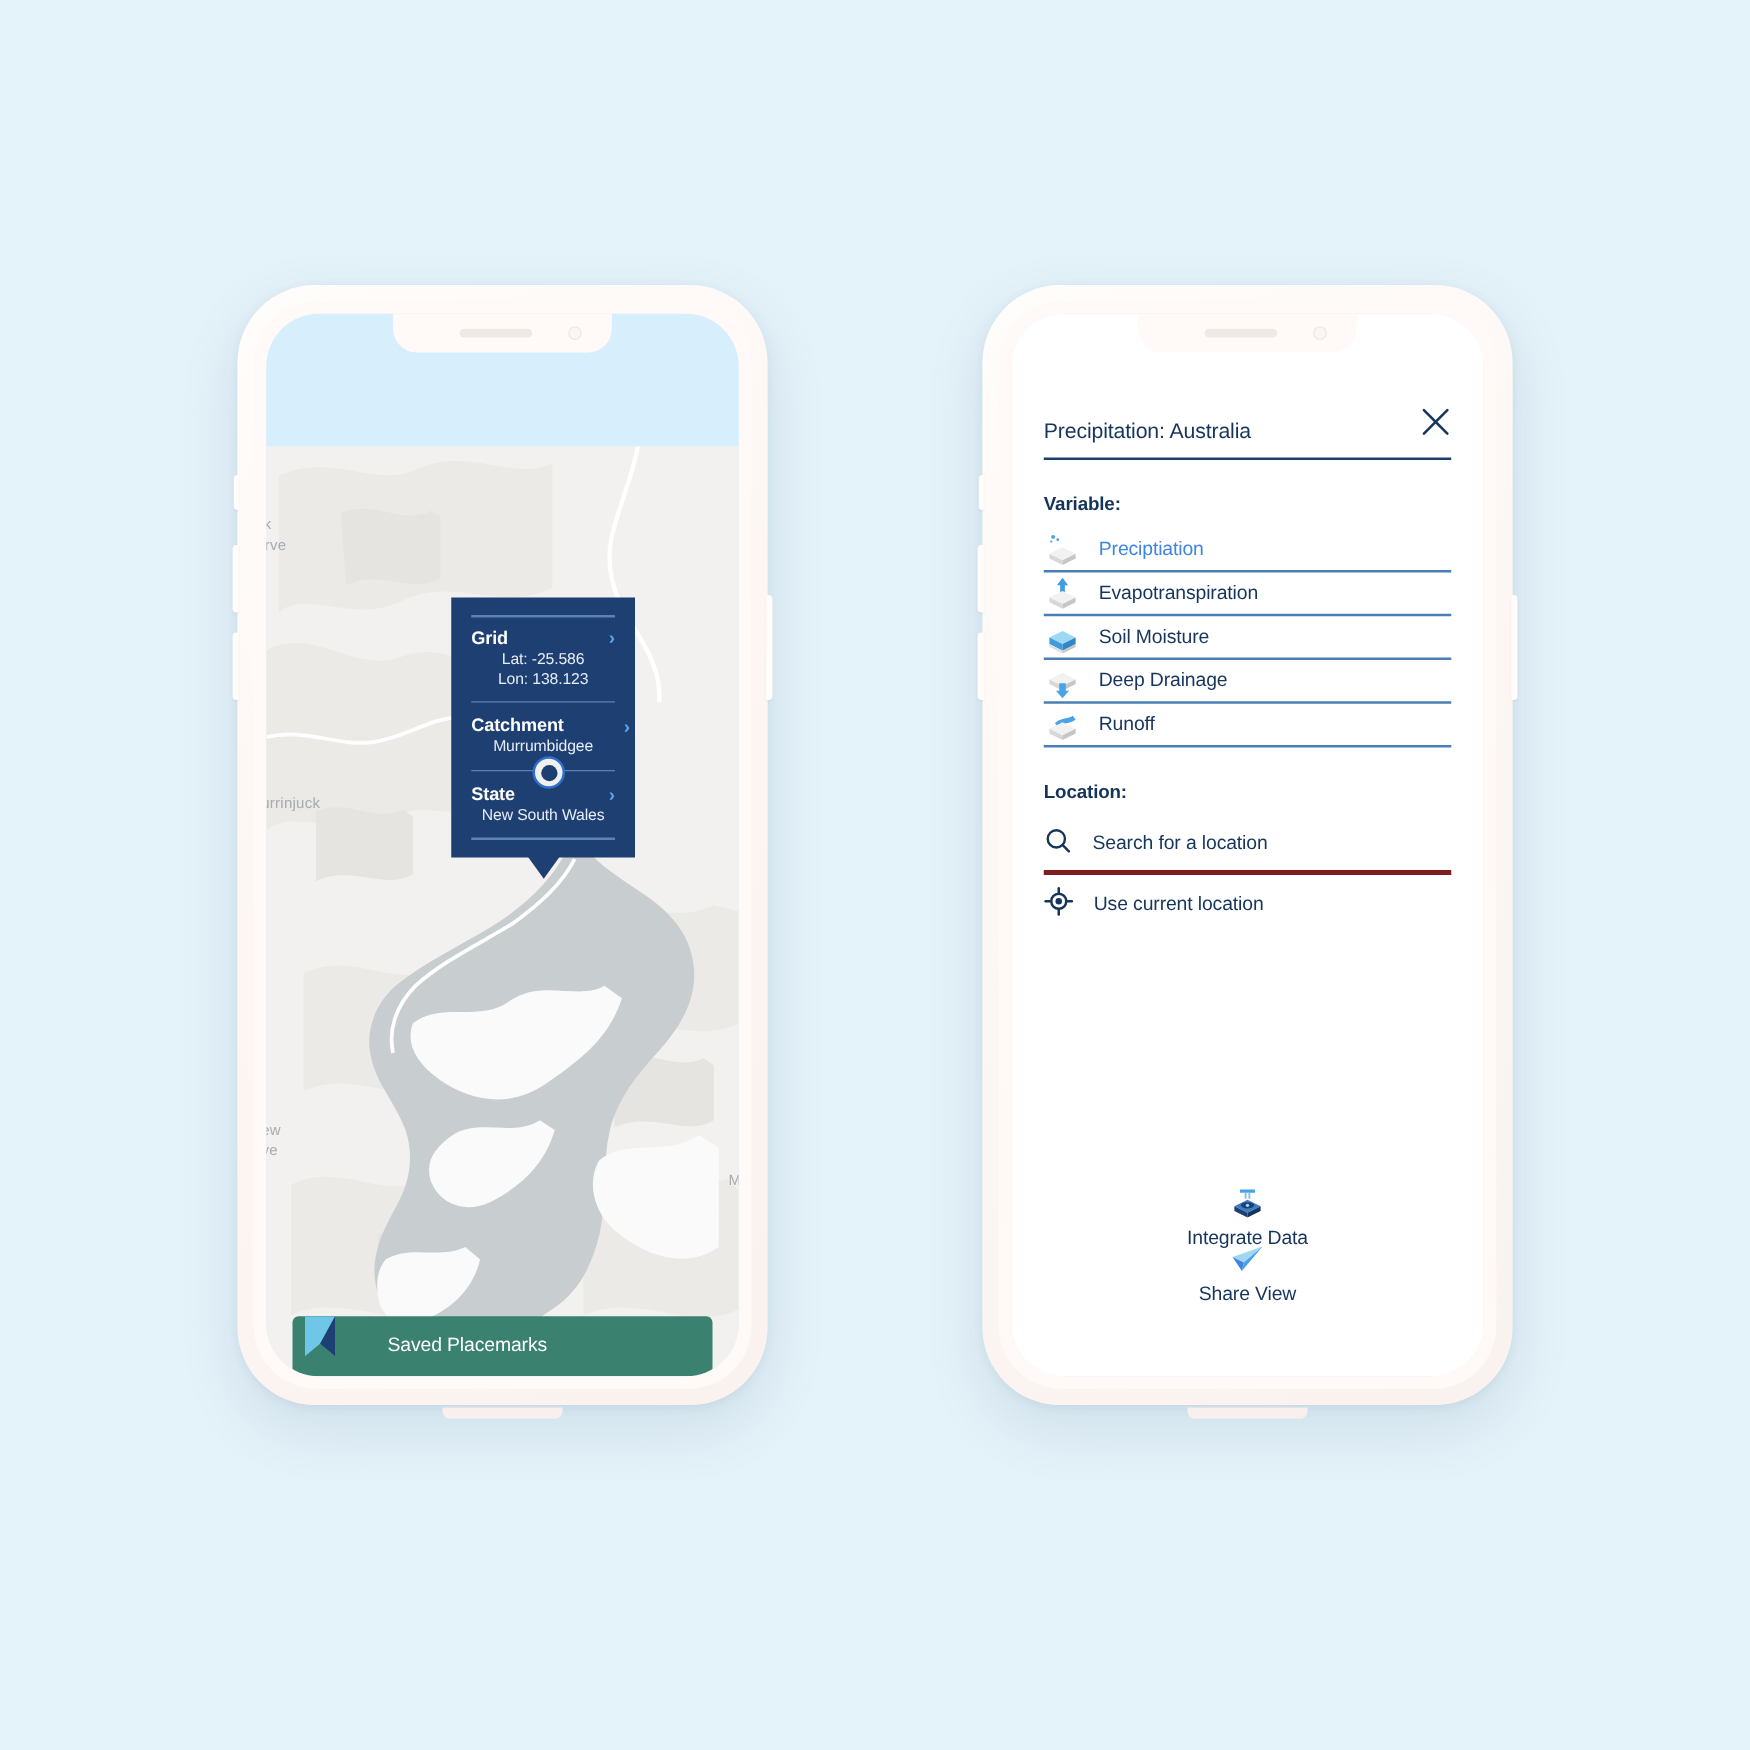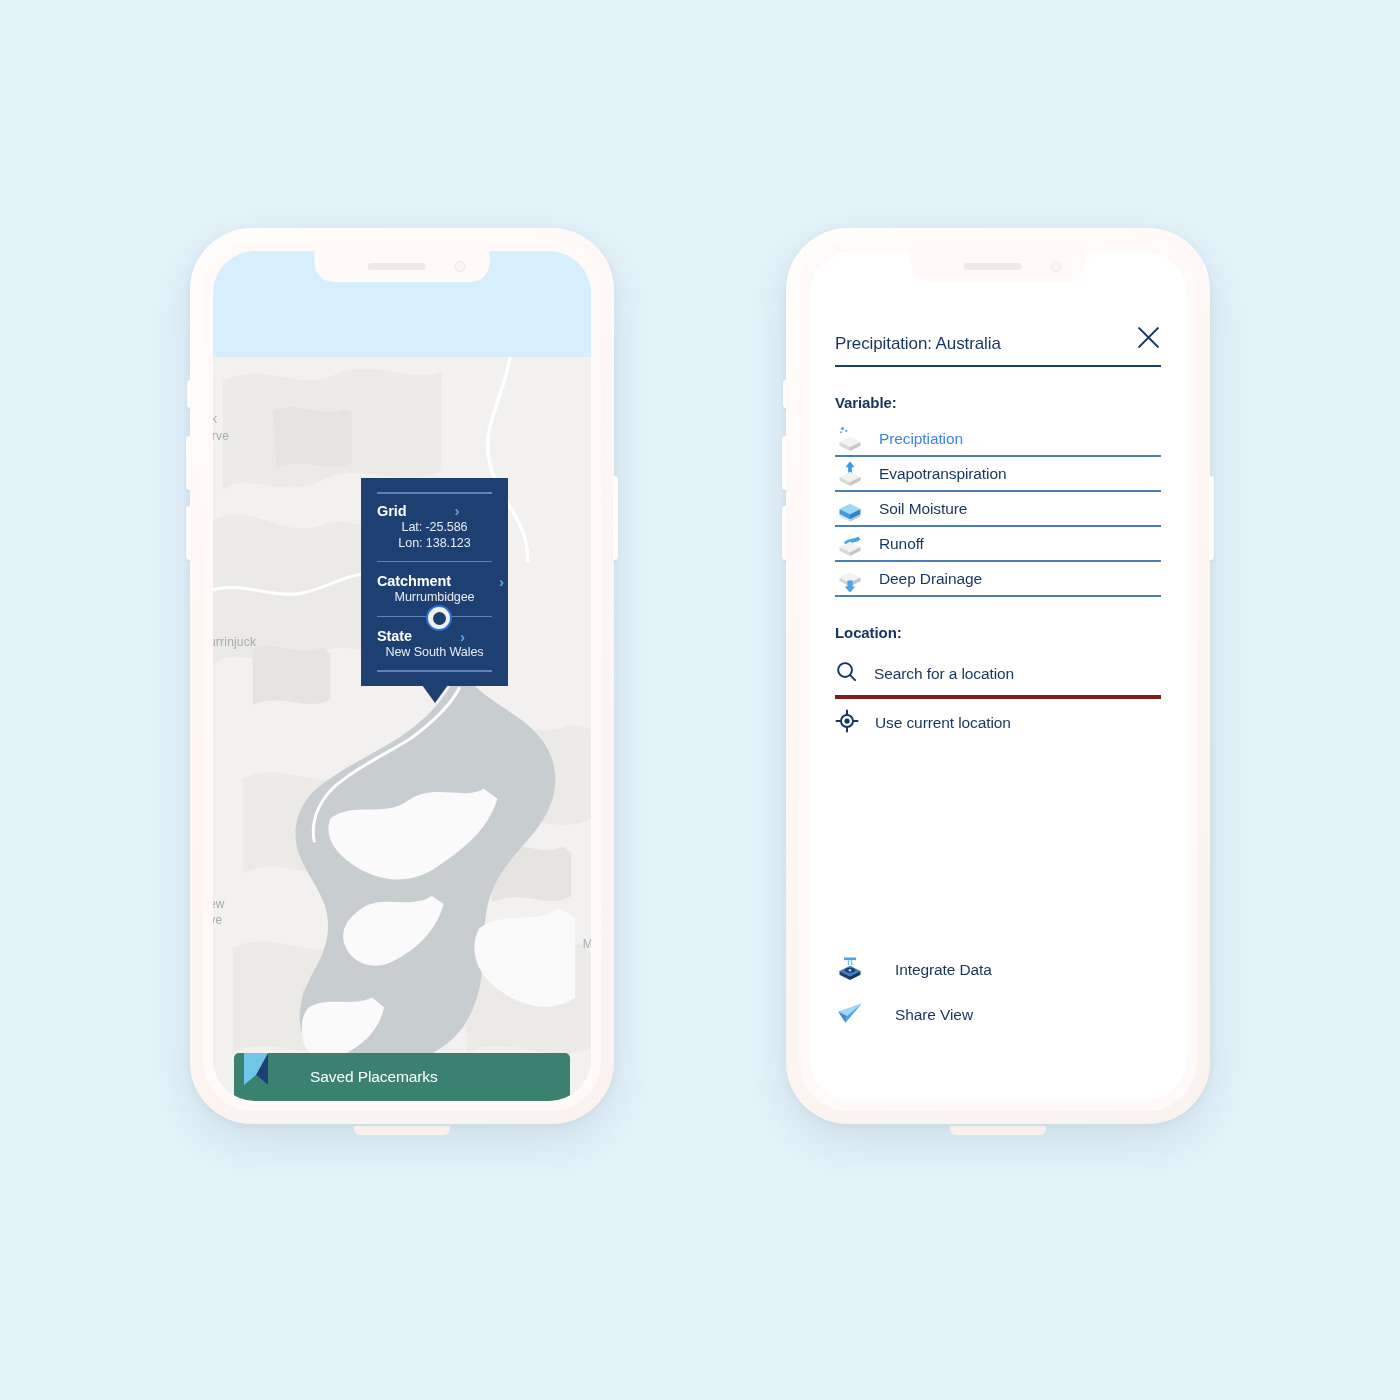--- a/index.html
+++ b/index.html
@@ -113,21 +113,21 @@
     position: absolute; left: 148px; top: 121px;
     width: 147px;
     background: #1d3f72;
     padding: 14px 16px 10px 16px;
     z-index: 20;
   }
   .info-sep { height: 1.6px; background: #5d83b4; margin: 0 0 9px 0; }
   .info-sep.below { margin: 10px 0 11px 0; }
   .info-sep.last  { margin: 10px 0 4px 0; }
   .info-row-head {
-    display: flex; align-items: center; justify-content: flex-start; gap: 48px;
+    display: flex; align-items: center; justify-content: space-between; gap: 48px;
   }
   .info-title {
     font-size: 14.5px; font-weight: bold; color: #ffffff;
     letter-spacing: -0.1px;
   }
   .chev { color: #5aa9e6; font-size: 15px; line-height: 1; font-weight: bold; }
   .info-val {
     font-size: 12.6px; color: #e7edf5; line-height: 1.28;
     letter-spacing: -0.1px;
     text-align: center;
@@ -204,22 +204,22 @@
     height: 47px;
     cursor: pointer;
   }
   .loc-row.bordered { border-bottom: 4px solid #7f1d1d; }
   .loc-label { font-size: 15.5px; color: #16355c; letter-spacing: -0.1px; }
 
   .actions {
     position: absolute; left: 26px; right: 26px; bottom: 64px;
   }
   .action-row {
-    display: flex; align-items: center; gap: 30px;
-    height: 45px; cursor: pointer;
+    display: flex; align-items: center; gap: 0;
+    height: 45px; cursor: pointer; flex-direction: column;
   }
   .action-label { font-size: 15.5px; color: #16355c; letter-spacing: -0.1px; }
 </style>
 </head>
 <body>
 
 <div class="stage">
 
   <div class="phone left">
     <div class="btn-side btn-mute"></div>
@@ -405,39 +405,39 @@
                   <path d="M6,27 L20,34 L20,37 L6,30 Z" fill="#e0e0e0"></path>
                   <path d="M34,27 L20,34 L20,37 L34,30 Z" fill="#c6c6c6"></path>
                 </svg>
               </span>
               <span class="var-label">Soil Moisture</span>
             </div>
 
             <div class="var-row">
               <span class="var-icon">
                 <svg width="30" height="30" viewBox="0 0 40 40">
+                  <path d="M6,18 L20,11 L34,18 L20,25 Z" fill="#f2f2f2"></path>
+                  <path d="M6,18 L20,25 L20,30 L6,23 Z" fill="#d8d8d8"></path>
+                  <path d="M34,18 L20,25 L20,30 L34,23 Z" fill="#c6c6c6"></path>
+                  <path d="M20,22 L23.5,22 L23.5,30 L27,30 L20,38 L13,30 L16.5,30 L16.5,22 Z" fill="#4aa3e8"></path>
+                </svg>
+              </span>
+              <span class="var-label">Deep Drainage</span>
+            </div>
+
+            <div class="var-row">
+              <span class="var-icon">
+                <svg width="30" height="30" viewBox="0 0 40 40">
                   <path d="M12,18 C17,12 25,14 31,10 L34,14 C28,19 20,17 15,22 Z" fill="#4aa3e8"></path>
                   <path d="M6,24 L20,17 L34,24 L20,31 Z" fill="#f2f2f2"></path>
                   <path d="M6,24 L20,31 L20,36 L6,29 Z" fill="#d8d8d8"></path>
                   <path d="M34,24 L20,31 L20,36 L34,29 Z" fill="#c6c6c6"></path>
                 </svg>
               </span>
               <span class="var-label">Runoff</span>
-            </div>
-
-            <div class="var-row">
-              <span class="var-icon">
-                <svg width="30" height="30" viewBox="0 0 40 40">
-                  <path d="M6,18 L20,11 L34,18 L20,25 Z" fill="#f2f2f2"></path>
-                  <path d="M6,18 L20,25 L20,30 L6,23 Z" fill="#d8d8d8"></path>
-                  <path d="M34,18 L20,25 L20,30 L34,23 Z" fill="#c6c6c6"></path>
-                  <path d="M20,22 L23.5,22 L23.5,30 L27,30 L20,38 L13,30 L16.5,30 L16.5,22 Z" fill="#4aa3e8"></path>
-                </svg>
-              </span>
-              <span class="var-label">Deep Drainage</span>
             </div>
           </div>
 
           <div class="section-label">Location:</div>
 
           <div class="loc-list">
             <div class="loc-row bordered">
               <span>
                 <svg width="23" height="23" viewBox="0 0 24 24" fill="none" stroke="#16355c" stroke-width="2" stroke-linecap="round">
                   <circle cx="10.5" cy="10.5" r="7.2"></circle>

